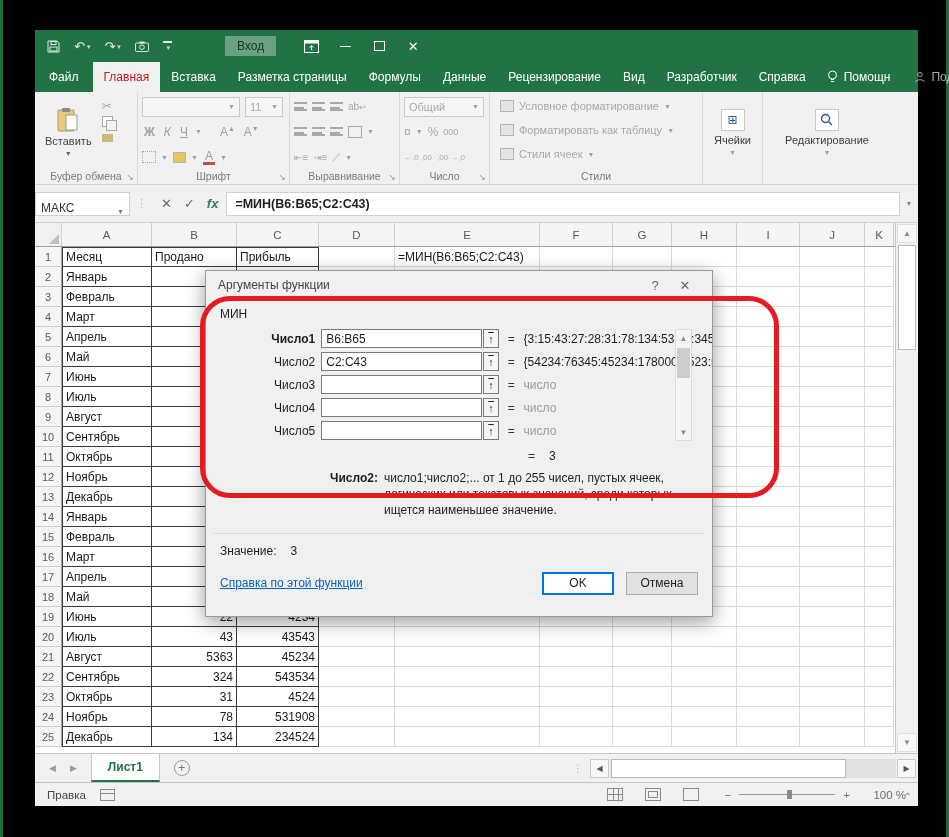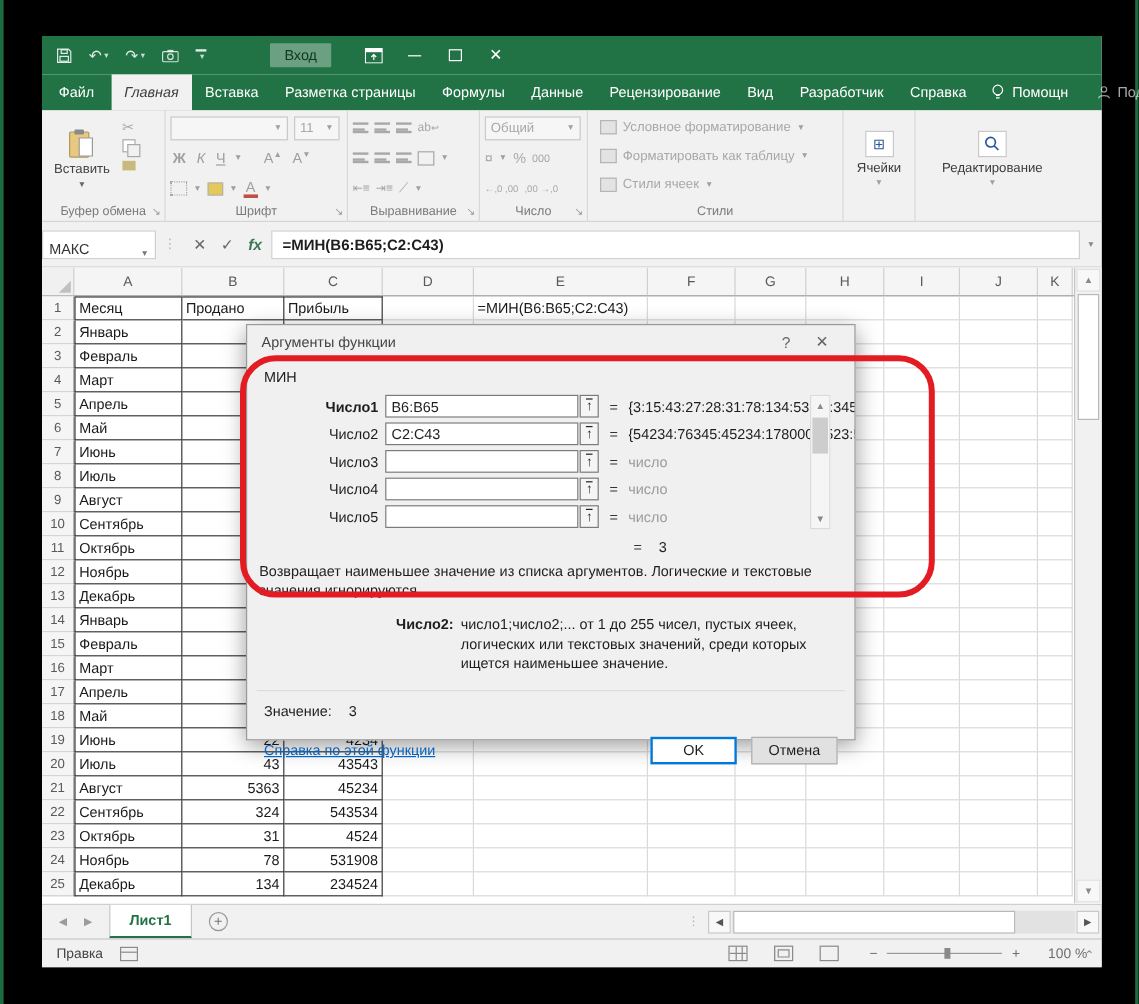--- a/index.html
+++ b/index.html
@@ -22,21 +22,21 @@
   .signin { background:#6ba083; color:#10381f; font-size:12px; padding:3px 12px; border-radius:1px; margin-right:18px; }
   .wbtn { width:34px; height:100%; display:flex; align-items:center; justify-content:center; color:#fff; }
   .min-glyph { width:11px; height:1px; background:#fff; display:block; }
   .max-glyph { width:11px; height:10px; border:1px solid #fff; display:block; }
   .close-glyph::before { content:"✕"; font-size:13px; }
 
   
   .tabrow { height:30px; background:#217346; display:flex; align-items:stretch; color:#fff; font-size:12px; flex:0 0 auto; }
   .rtab { display:flex; align-items:center; padding:0 11px; white-space:nowrap; }
   .rtab.file { padding:0 14px; }
-  .rtab.active { background:#f1f1f1; color:#404040;font-style:italic; }
+  .rtab.active { background:#f1f1f1; color:#b91c1c; }
   .tabrow .spacer { flex:1; }
   .tabrow .helper { display:flex; align-items:center; gap:6px; padding:0 10px; }
   .tabrow .share { display:flex; align-items:center; gap:5px; padding:0 14px; color:rgba(255,255,255,.65); }
 
   
   .ribbon { height:93px; background:#f1f1f1; border-bottom:1px solid #d5d5d5; display:flex; flex:0 0 auto; font-size:11px; color:#9b9b9b; }
   .rgroup { position:relative; border-right:1px solid #d8d8d8; padding:4px 4px 16px 4px; display:flex; gap:4px; }
   .glabel { position:absolute; bottom:2px; left:0; right:0; text-align:center; font-size:10.5px; color:#7a7a7a; white-space:nowrap; }
   .launcher { position:absolute; bottom:2px; right:3px; font-size:9px; color:#9a9a9a; }
   .bigbtn { display:flex; flex-direction:column; align-items:center; justify-content:center; gap:2px; padding:2px 6px; color:#444; }
@@ -866,21 +866,20 @@
       <div class="dscroll">
         <span class="sa arrU"></span>
         <span class="sthumb"></span>
         <span class="sa bot arrD"></span>
       </div>
     </div>
     <div class="dresult">
       <span class="eq">=</span>
       <span class="val">3</span>
     </div>
-    <div class="ddesc">Возвращает наименьшее значение из списка аргументов. Логические и текстовые значения игнорируются.</div>
     <div class="dhelp">
       <span class="hl">Число2:</span>
       <span class="ht">число1;число2;... от 1 до 255 чисел, пустых ячеек, логических или текстовых значений, среди которых ищется наименьшее значение.</span>
     </div>
     <div class="ddiv"></div>
     <div class="dvalue">
       <span>Значение:</span>
       <span>3</span>
     </div>
     <div class="dfooter">

